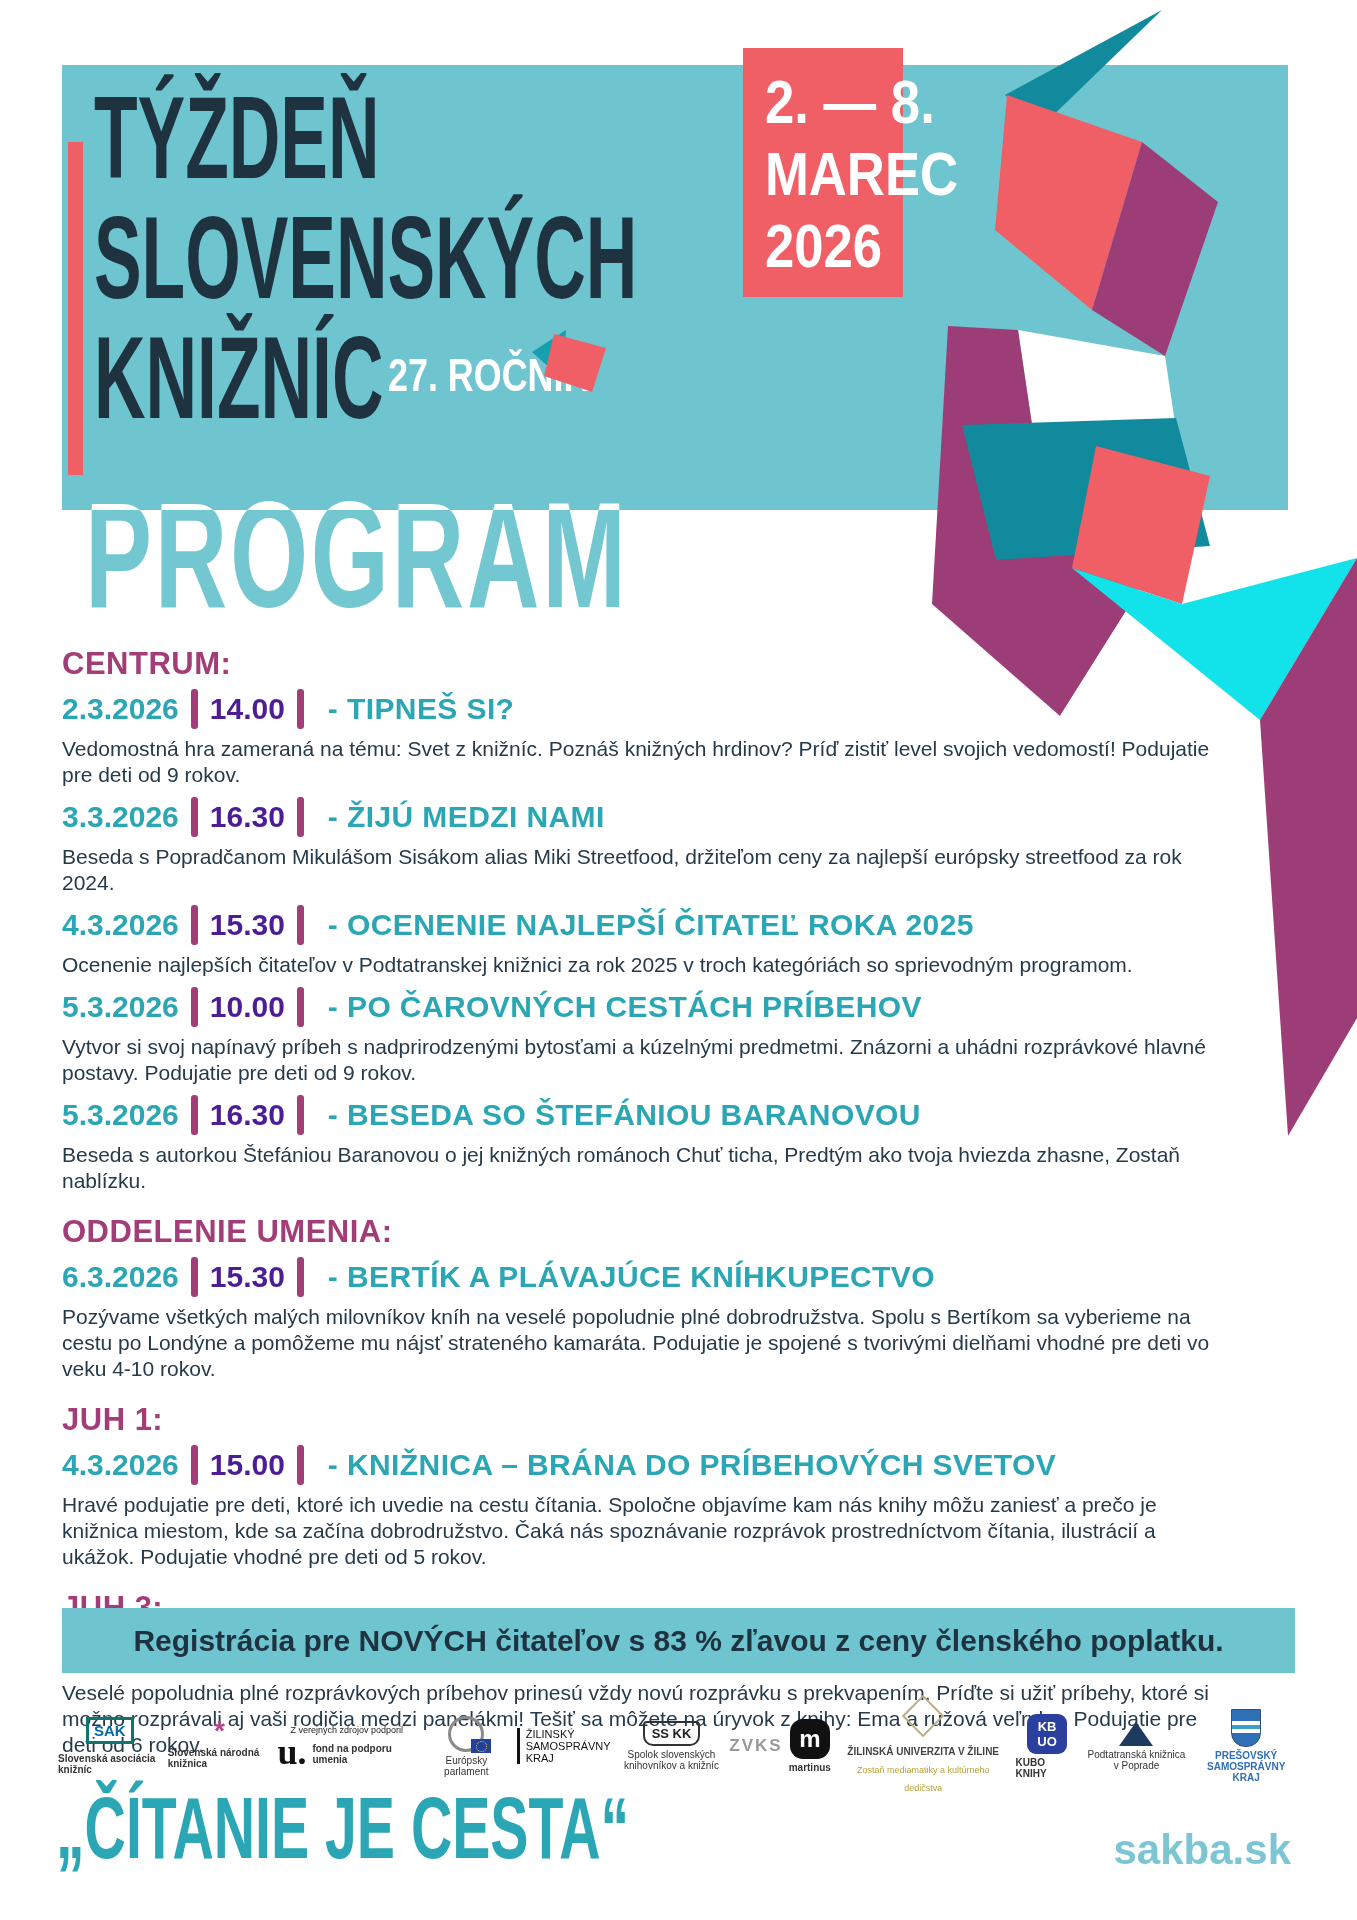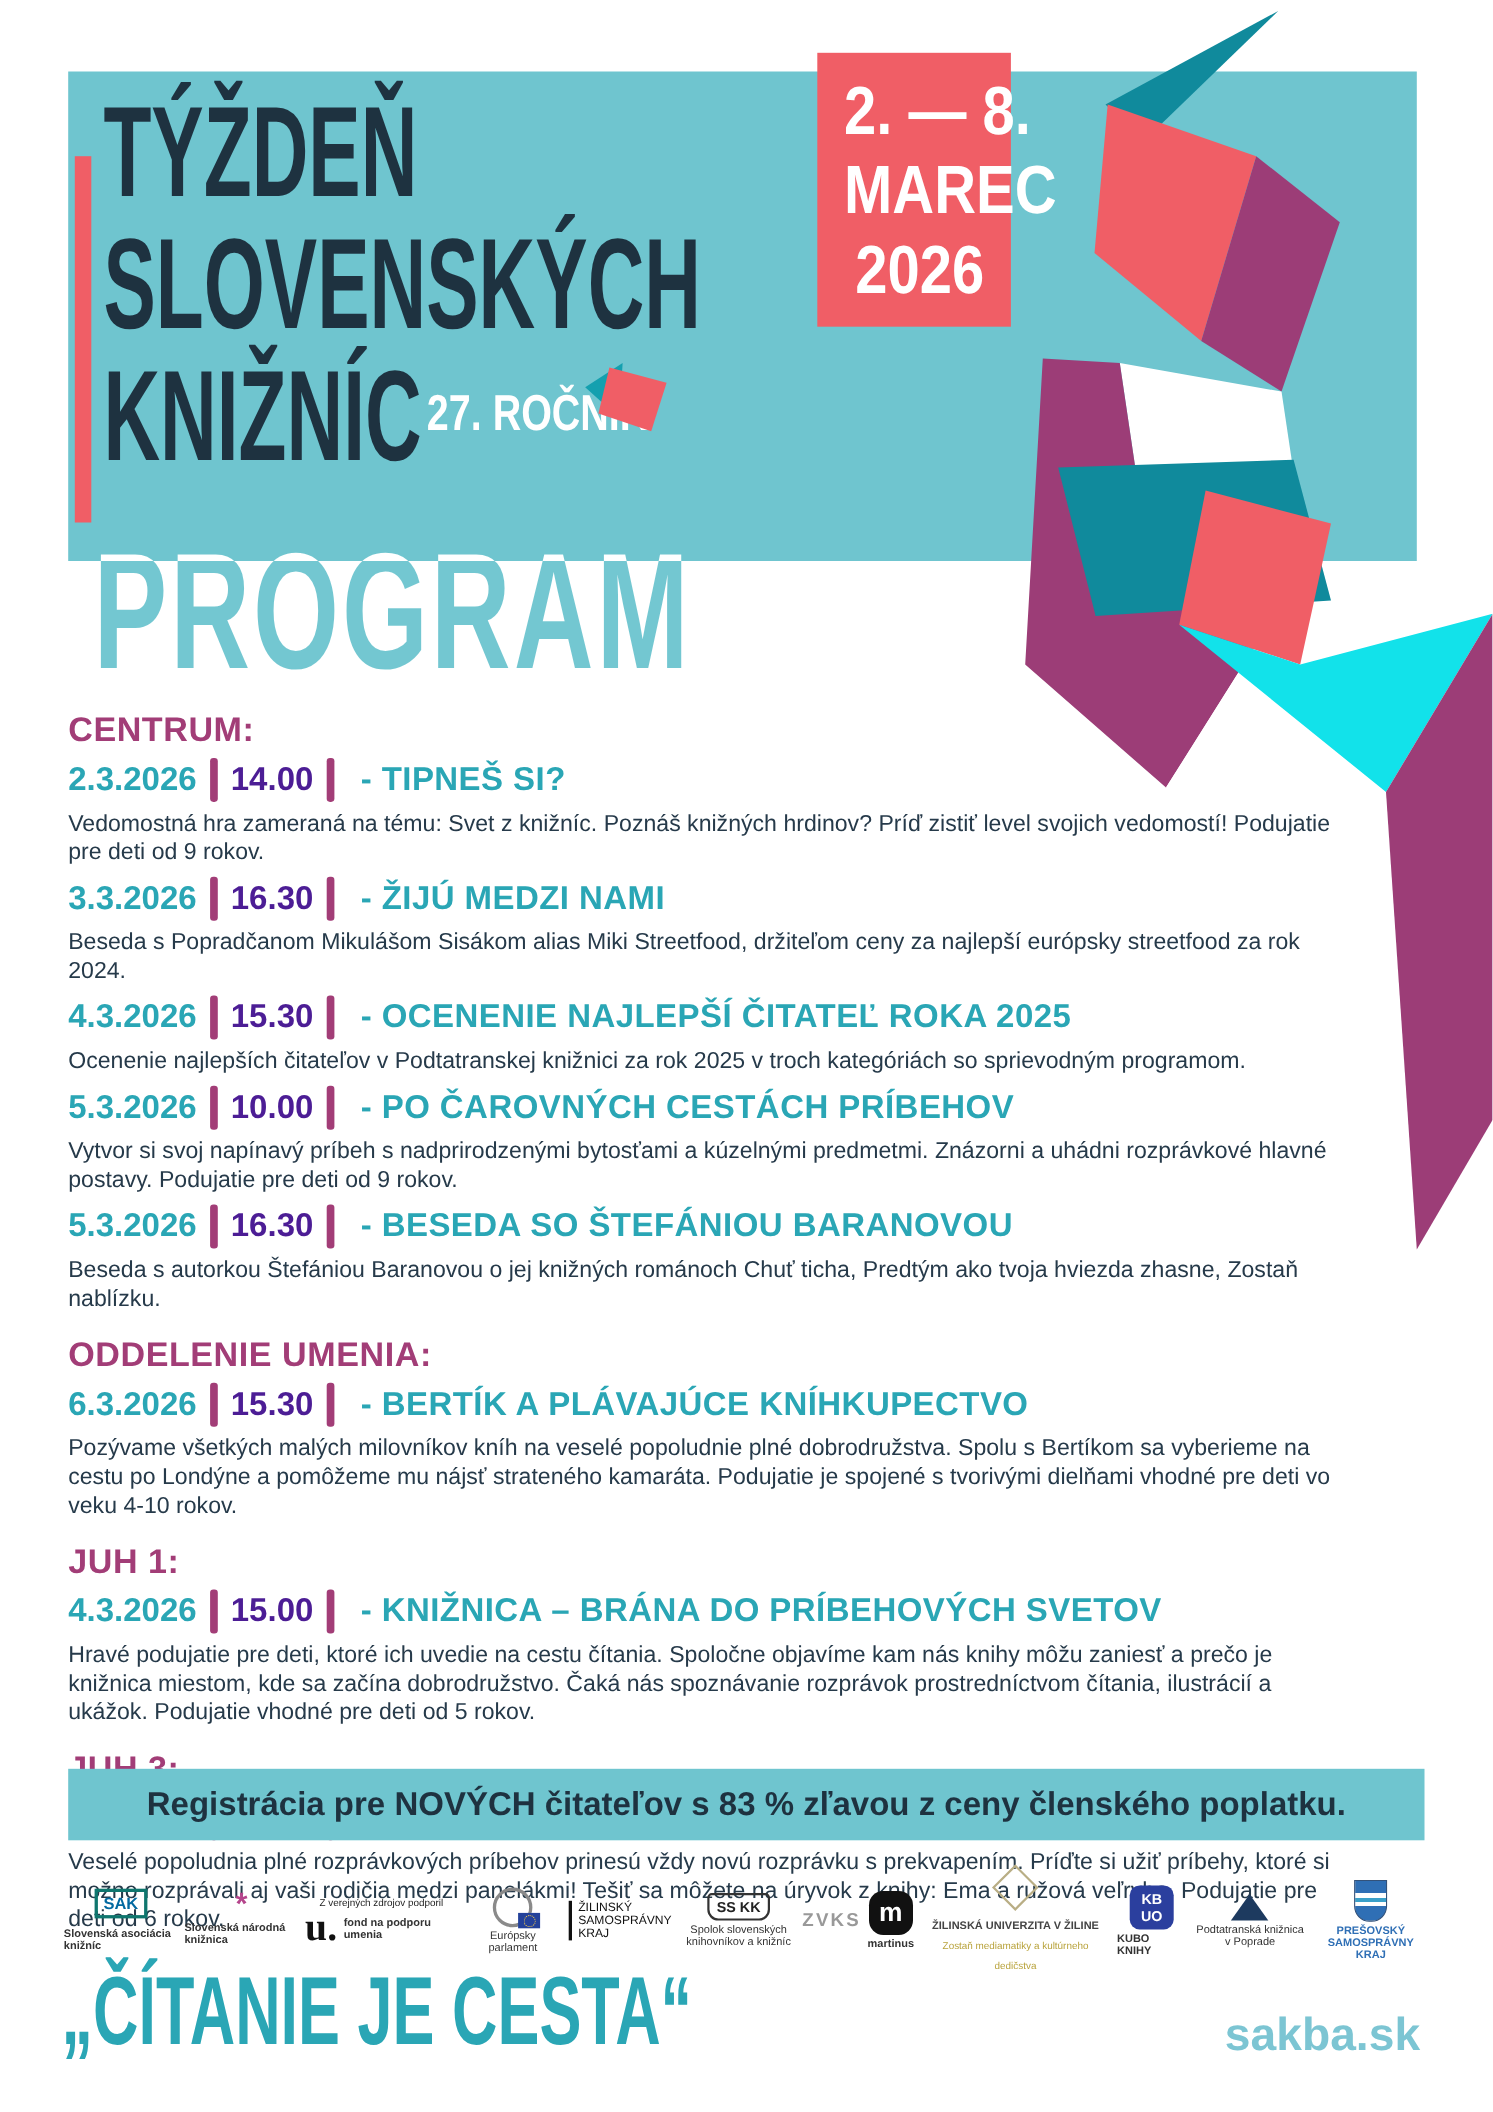--- a/index.html
+++ b/index.html
@@ -13,23 +13,23 @@
   .main-title{
     position:absolute;left:94px;top:78px;z-index:3;color:#1e3240;font-weight:bold;
     font-size:117px;line-height:120px;letter-spacing:0;white-space:pre;
     transform:scaleX(0.61);transform-origin:left top;
   }
   .edition{
     position:absolute;left:388px;top:348px;z-index:3;color:#ffffff;font-weight:bold;
     font-size:46px;transform:scaleX(0.78);transform-origin:left top;white-space:nowrap;
   }
   .date-badge{
-    position:absolute;left:743px;top:48px;width:176px;height:249px;background:#f05e66;z-index:4;
+    position:absolute;left:743px;top:48px;width:160px;height:249px;background:#f05e66;z-index:4;
     color:#ffffff;font-weight:bold;font-size:62px;line-height:72px;
-    box-sizing:border-box;padding:18px 14px 0 0;text-align:center;
+    box-sizing:border-box;padding:18px 14px 0 0;text-align:left;
   }
   .date-badge .bl{transform:scaleX(0.85);transform-origin:right center;white-space:nowrap;}
   
   .program{
     position:absolute;left:85px;top:480px;z-index:3;font-weight:bold;
     font-size:150px;line-height:150px;letter-spacing:4px;white-space:nowrap;
     transform:scaleX(0.67);transform-origin:left top;
     background:linear-gradient(#ffffff 0 30px,#73c7d1 30px);
     -webkit-background-clip:text;background-clip:text;color:transparent;
   }

